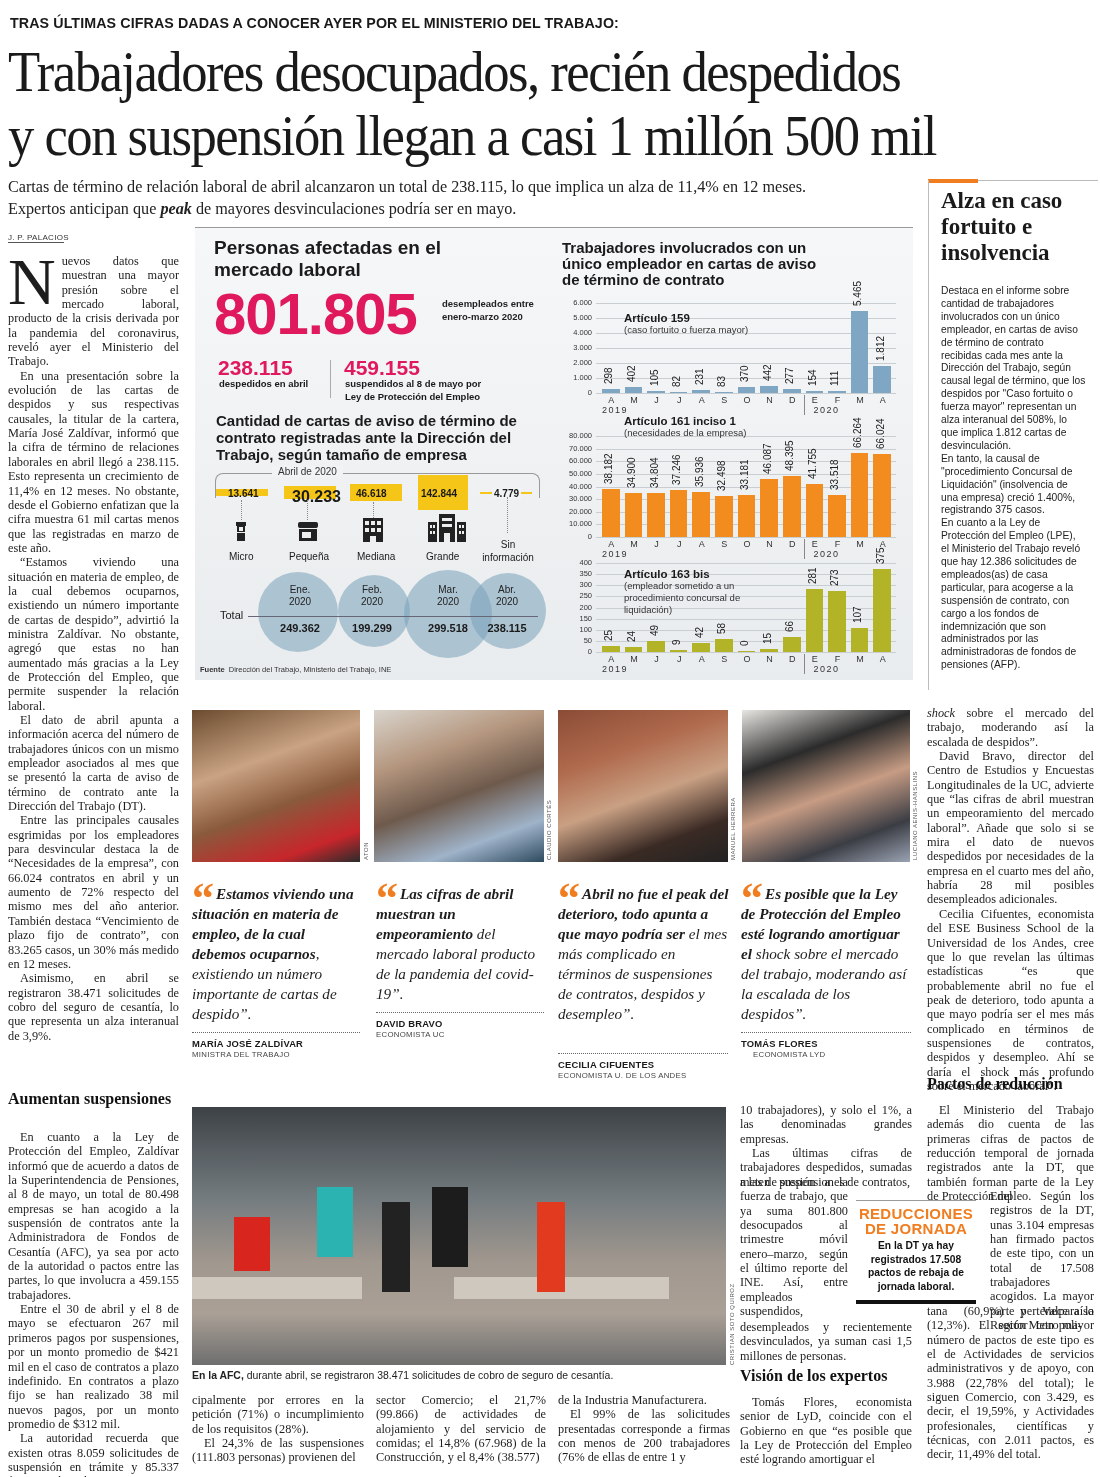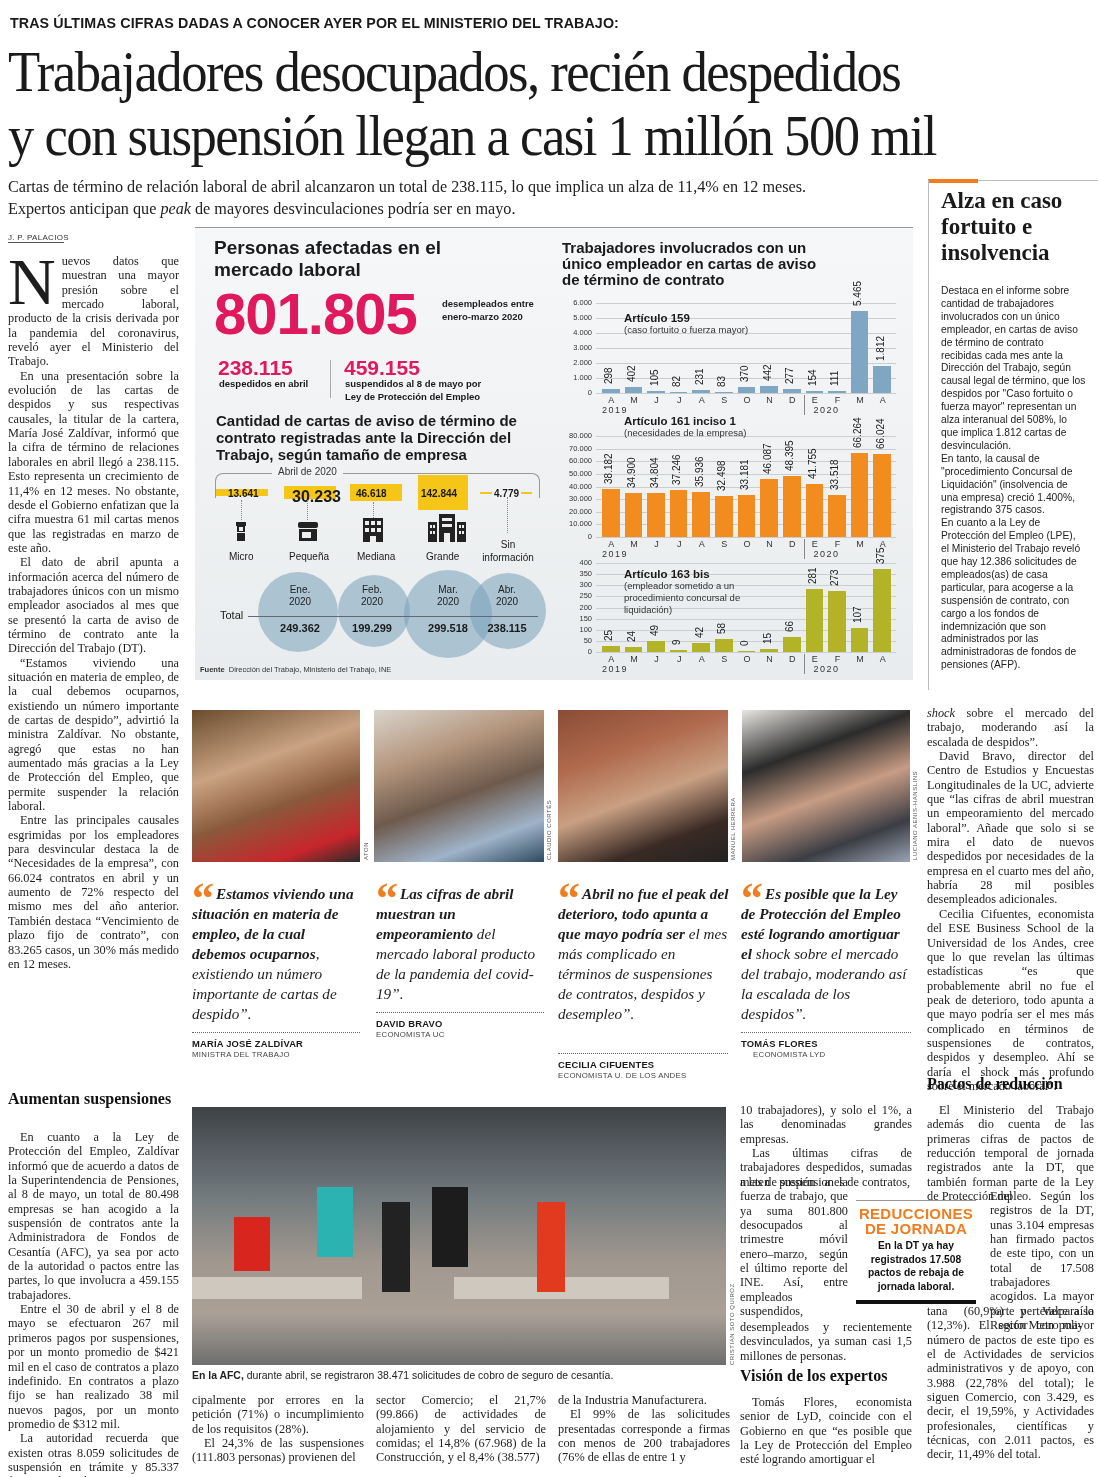--- a/index.html
+++ b/index.html
@@ -3,21 +3,21 @@
 <meta charset="utf-8">
 <style>
   * { box-sizing: border-box; margin: 0; padding: 0; }
   html, body { width: 1100px; height: 1477px; background: #fff; overflow: hidden; }
   body { position: relative; font-family: "Liberation Serif", serif; color: #1a1a1a; }
   .abs { position: absolute; }
 
   .kicker { left: 10px; top: 14px; font-family: "Liberation Sans", sans-serif; font-weight: bold; font-size: 15.5px; letter-spacing: 0.1px; transform: scaleX(0.92); transform-origin: left; white-space: nowrap; }
   .headline { left: 8px; top: 40px; width: 1090px; font-family: "Liberation Serif", serif; font-size: 56px; line-height: 64px; letter-spacing: -1.6px; transform: scaleX(0.94); transform-origin: left; white-space: nowrap; }
   .deck { left: 8px; top: 176px; font-size: 16.2px; line-height: 22px; white-space: nowrap; color: #222; }
-  .deck i { font-style: italic; }
+  .deck i { font-style: italic; font-weight: bold; }
   .byline { left: 8px; top: 233px; font-family: "Liberation Sans", sans-serif; font-size: 8px; letter-spacing: 0.3px; color: #333; }
 
   
   .col { font-family: "Liberation Serif", serif; font-size: 12.3px; line-height: 14.35px; text-align: justify; hyphens: auto; color: #1d1d1d; }
   .col p { text-indent: 12px; }
   .col p.noind { text-indent: 0; }
   .dropcap { float: left; font-size: 66px; line-height: 52px; margin: 2px 6px 0 0; font-family: "Liberation Serif", serif; }
   .subhead { font-family: "Liberation Serif", serif; font-weight: bold; font-size: 16px; line-height: 17px; color: #111; }
 
   
@@ -76,23 +76,24 @@
 <div class="abs deck">
   <div>Cartas de término de relación laboral de abril alcanzaron un total de 238.115, lo que implica un alza de 11,4% en 12 meses.</div>
   <div><span>Expertos anticipan que </span><i>peak</i><span> de mayores desvinculaciones podría ser en mayo.</span></div>
 </div>
 <div class="abs byline">J. P. PALACIOS</div>
 <div class="abs" style="left:8px;top:242px;width:56px;height:1px;background:#555;"></div>
 
 <div class="abs col" style="left:8px;top:254px;width:171px;">
   <p class="noind"><span class="dropcap">N</span><span>uevos datos que muestran una mayor presión sobre el mercado laboral, producto de la crisis derivada por la pandemia del coronavirus, reveló ayer el Ministerio del Trabajo.</span></p>
   <p>En una presentación sobre la evolución de las cartas de despidos y sus respectivas causales, la titular de la cartera, María José Zaldívar, informó que la cifra de término de relaciones laborales en abril llegó a 238.115. Esto representa un crecimiento de 11,4% en 12 meses. No obstante, desde el Gobierno enfatizan que la cifra muestra 61 mil cartas menos que las registradas en marzo de este año.</p>
+  <p>“Estamos viviendo una situación en materia de empleo, de la cual debemos ocuparnos, existiendo un número importante de cartas de despido”, advirtió la ministra Zaldívar. No obstante, agregó que estas no han aumentado más gracias a la Ley de Protección del Empleo, que permite suspender la relación laboral.</p>
   <p>El dato de abril apunta a información acerca del número de trabajadores únicos con un mismo empleador asociados al mes que se presentó la carta de aviso de término de contrato ante la Dirección del Trabajo (DT).</p>
-  <p>“Estamos viviendo una situación en materia de empleo, de la cual debemos ocuparnos, existiendo un número importante de cartas de despido”, advirtió la ministra Zaldívar. No obstante, agregó que estas no han aumentado más gracias a la Ley de Protección del Empleo, que permite suspender la relación laboral.</p>
   <p>Entre las principales causales esgrimidas por los empleadores para desvincular destaca la de “Necesidades de la empresa”, con 66.024 contratos en abril y un aumento de 72% respecto del mismo mes del año anterior. También destaca “Vencimiento de plazo fijo de contrato”, con 83.265 casos, un 30% más medido en 12 meses.</p>
+  <p>Asimismo, en abril se registraron 38.471 solicitudes de cobro del seguro de cesantía, lo que representa un alza interanual de 3,9%.</p>
 </div>
 <div class="abs subhead" style="left:8px;top:1090px;width:170px;">Aumentan suspensiones</div>
 <div class="abs col" style="left:8px;top:1130px;width:171px;">
   <p>En cuanto a la Ley de Protección del Empleo, Zaldívar informó que de acuerdo a datos de la Superintendencia de Pensiones, al 8 de mayo, un total de 80.498 empresas se han acogido a la suspensión de contratos ante la Administradora de Fondos de Cesantía (AFC), ya sea por acto de la autoridad o pactos entre las partes, lo que involucra a 459.155 trabajadores.</p>
   <p>Entre el 30 de abril y el 8 de mayo se efectuaron 267 mil primeros pagos por suspensiones, por un monto promedio de $421 mil en el caso de contratos a plazo indefinido. En contratos a plazo fijo se han realizado 38 mil nuevos pagos, por un monto promedio de $312 mil.</p>
   <p>La autoridad recuerda que existen otras 8.059 solicitudes de suspensión en trámite y 85.337 fueron rechazadas, prin-</p>
 </div>
 
 <div class="abs info"></div>
 <div class="abs info-topline"></div>

